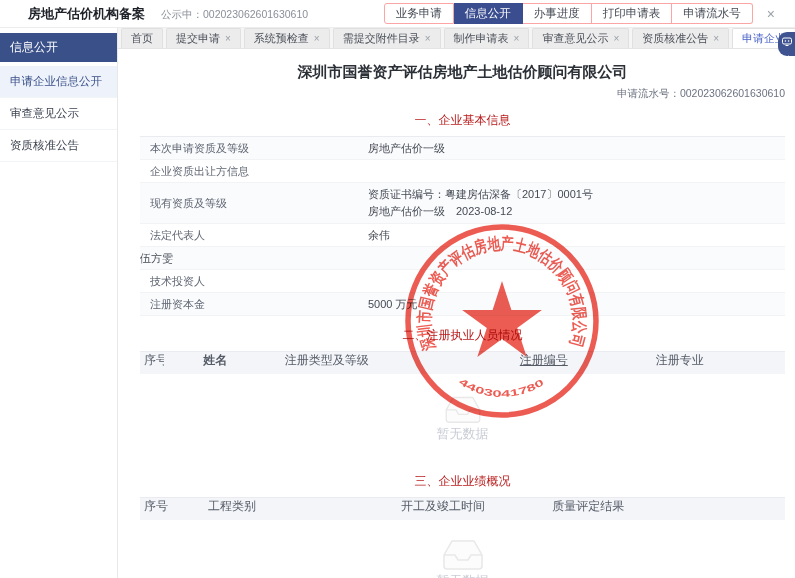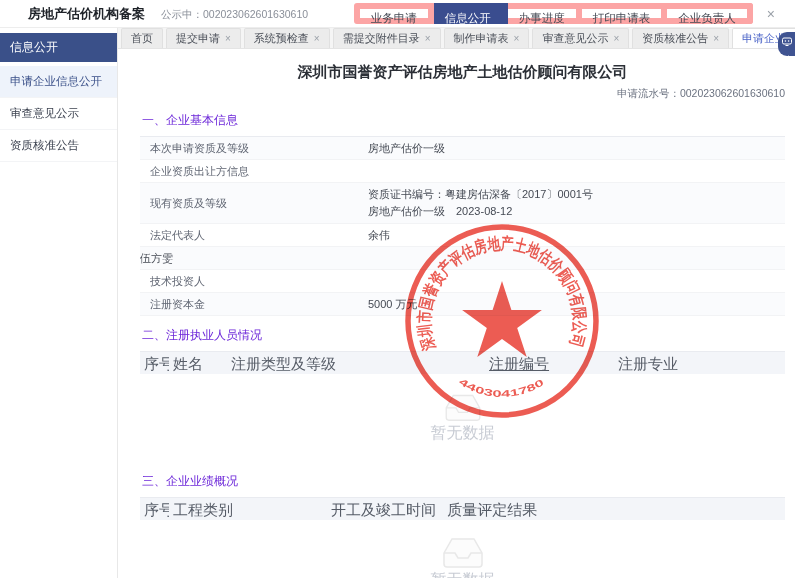--- a/index.html
+++ b/index.html
@@ -8,21 +8,21 @@
   .page { width:795px; height:578px; position:relative; background:#fff; overflow:hidden; color:#333; }
 
   
   .topbar { height:28px; display:flex; align-items:center; justify-content:space-between;
             padding:0 14px 0 28px; border-bottom:1px solid #ededed; background:#fff; }
   .topbar-left { display:flex; align-items:baseline; }
   .app-title { font-weight:bold; font-size:13px; color:#1f2329; }
   .publicity { font-size:10.5px; color:#8a8f99; margin-left:16px; }
   .topbar-right { display:flex; align-items:center; }
   .btn-group { display:flex; }
-  .btn { font-size:11.5px; padding:2px 11px; height:21px; line-height:15px; border:6px solid #fca5a5;
+  .btn { font-size:11.5px; padding:2px 11px; height:21px; line-height:15px; border:1px solid #fca5a5;
          background:#fff; color:#454a54; cursor:pointer; white-space:nowrap; }
   .btn + .btn { border-left:none; }
   .btn:first-child { border-radius:3px 0 0 3px; }
   .btn:last-child { border-radius:0 3px 3px 0; }
   .btn.active { background:#3a4d8f; border-color:#3a4d8f; color:#fff; }
   .close-x { margin:0 6px 0 14px; color:#9aa0a8; font-size:14px; cursor:pointer; line-height:1; }
 
   
   .body-row { display:flex; height:550px; }
   .sidebar { width:118px; border-right:1px solid #e8e8e8; background:#fff; flex-shrink:0; padding-top:5px; }
@@ -38,38 +38,38 @@
          cursor:pointer; white-space:nowrap; }
   .tab.active { background:#fff; color:#4a63c7; }
   .tab-close { margin-left:5px; font-size:10px; color:#9aa0a8; }
 
   
   .content { flex:1; position:relative; background:#fff; padding:12px 10px 0 22px; overflow:hidden; }
   .company-title { text-align:center; font-size:15px; font-weight:bold; color:#2b2f36; margin:2px 0 5px; }
   .serial { text-align:right; font-size:10.5px; color:#6b7280; margin-bottom:5px; }
 
   .section { margin-top:7px; }
-  .section-title { font-size:12px; color:#6d28d9; padding:4px 2px 7px; border-bottom:1px solid #e9ebf0; }
+  .section-title { font-size:12px; color:#b91c1c; padding:4px 2px 7px; border-bottom:1px solid #e9ebf0;text-align:center; }
   .info-row { display:flex; min-height:23px; align-items:center; border-bottom:1px solid #f2f3f5; font-size:11px; }
   .info-row:nth-child(odd) { background:#fafbfd; }
   .info-label { width:228px; flex-shrink:0; color:#5f6572; padding:3px 0 3px 10px; }
   .info-value { color:#454a54; padding:3px 0; }
   .info-value .line { display:block; line-height:1.55; }
 
-  .table-header { display:flex; background:#f3f5f9; font-size:15px; color:#555b66; height:22px; align-items:flex-end; }
+  .table-header { display:flex; background:#f3f5f9; font-size:12px; color:#555b66; height:22px; align-items:flex-start;gap:35px; }
   .th { padding:0 4px; white-space:nowrap; overflow:hidden; }
-  .s2 .th:nth-child(1){ width:4.5%; } .s2 .th:nth-child(2){ width:9%; } .s2 .th:nth-child(3){ width:40%; }
+  .s2 .th:nth-child(1){ width:4.5%; } .s2 .th:nth-child(2){ width:9%;font-weight:bold; } .s2 .th:nth-child(3){ width:40%; }
   .s2 .th:nth-child(4){ width:20%;text-decoration:underline; } .s2 .th:nth-child(5){ width:26.5%; }
   .s3 .th:nth-child(1){ width:4.5%; } .s3 .th:nth-child(2){ width:24.5%; } .s3 .th:nth-child(3){ width:18%; }
   .s3 .th:nth-child(4){ width:28%; } .s3 .th:nth-child(5){ width:25%;font-weight:bold; }
 
   .table-body { display:flex; flex-direction:column; align-items:center; justify-content:center; }
   .s2-body { height:88px; } .s3-body { height:86px; }
   .empty { display:flex; flex-direction:column; align-items:center; gap:1px; }
-  .empty-text { font-size:16px; color:#c8ccd4; }
+  .empty-text { font-size:13px; color:#c8ccd4; }
 
   
   .seal { position:absolute; left:402px; top:221px; width:200px; height:200px;
           pointer-events:none; z-index:6; opacity:.82; mix-blend-mode:multiply; }
 
   
   .assistant { position:absolute; right:0; top:32px; width:17px; background:#3f5391;
                border-radius:9px 0 0 9px; display:flex; flex-direction:column; align-items:center;
                padding:5px 0 6px; gap:2px; cursor:pointer; z-index:9; }
   .assistant-label { writing-mode:vertical-rl; text-orientation:upright; color:#fff; font-size:9px; letter-spacing:1px; }
@@ -83,21 +83,21 @@
     <div class="topbar-left">
       <span class="app-title">房地产估价机构备案</span>
       <span class="publicity">公示中：002023062601630610</span>
     </div>
     <div class="topbar-right">
       <div class="btn-group">
         <button class="btn">业务申请</button>
         <button class="btn active">信息公开</button>
         <button class="btn">办事进度</button>
         <button class="btn">打印申请表</button>
-        <button class="btn">企业负责人</button>
+        <button class="btn">申请流水号</button>
       </div>
       <span class="close-x">×</span>
     </div>
   </header>
 
   <div class="body-row">
 
     <aside class="sidebar">
       <div class="sidebar-header">信息公开</div>
       <div class="side-item active">申请企业信息公开</div>

